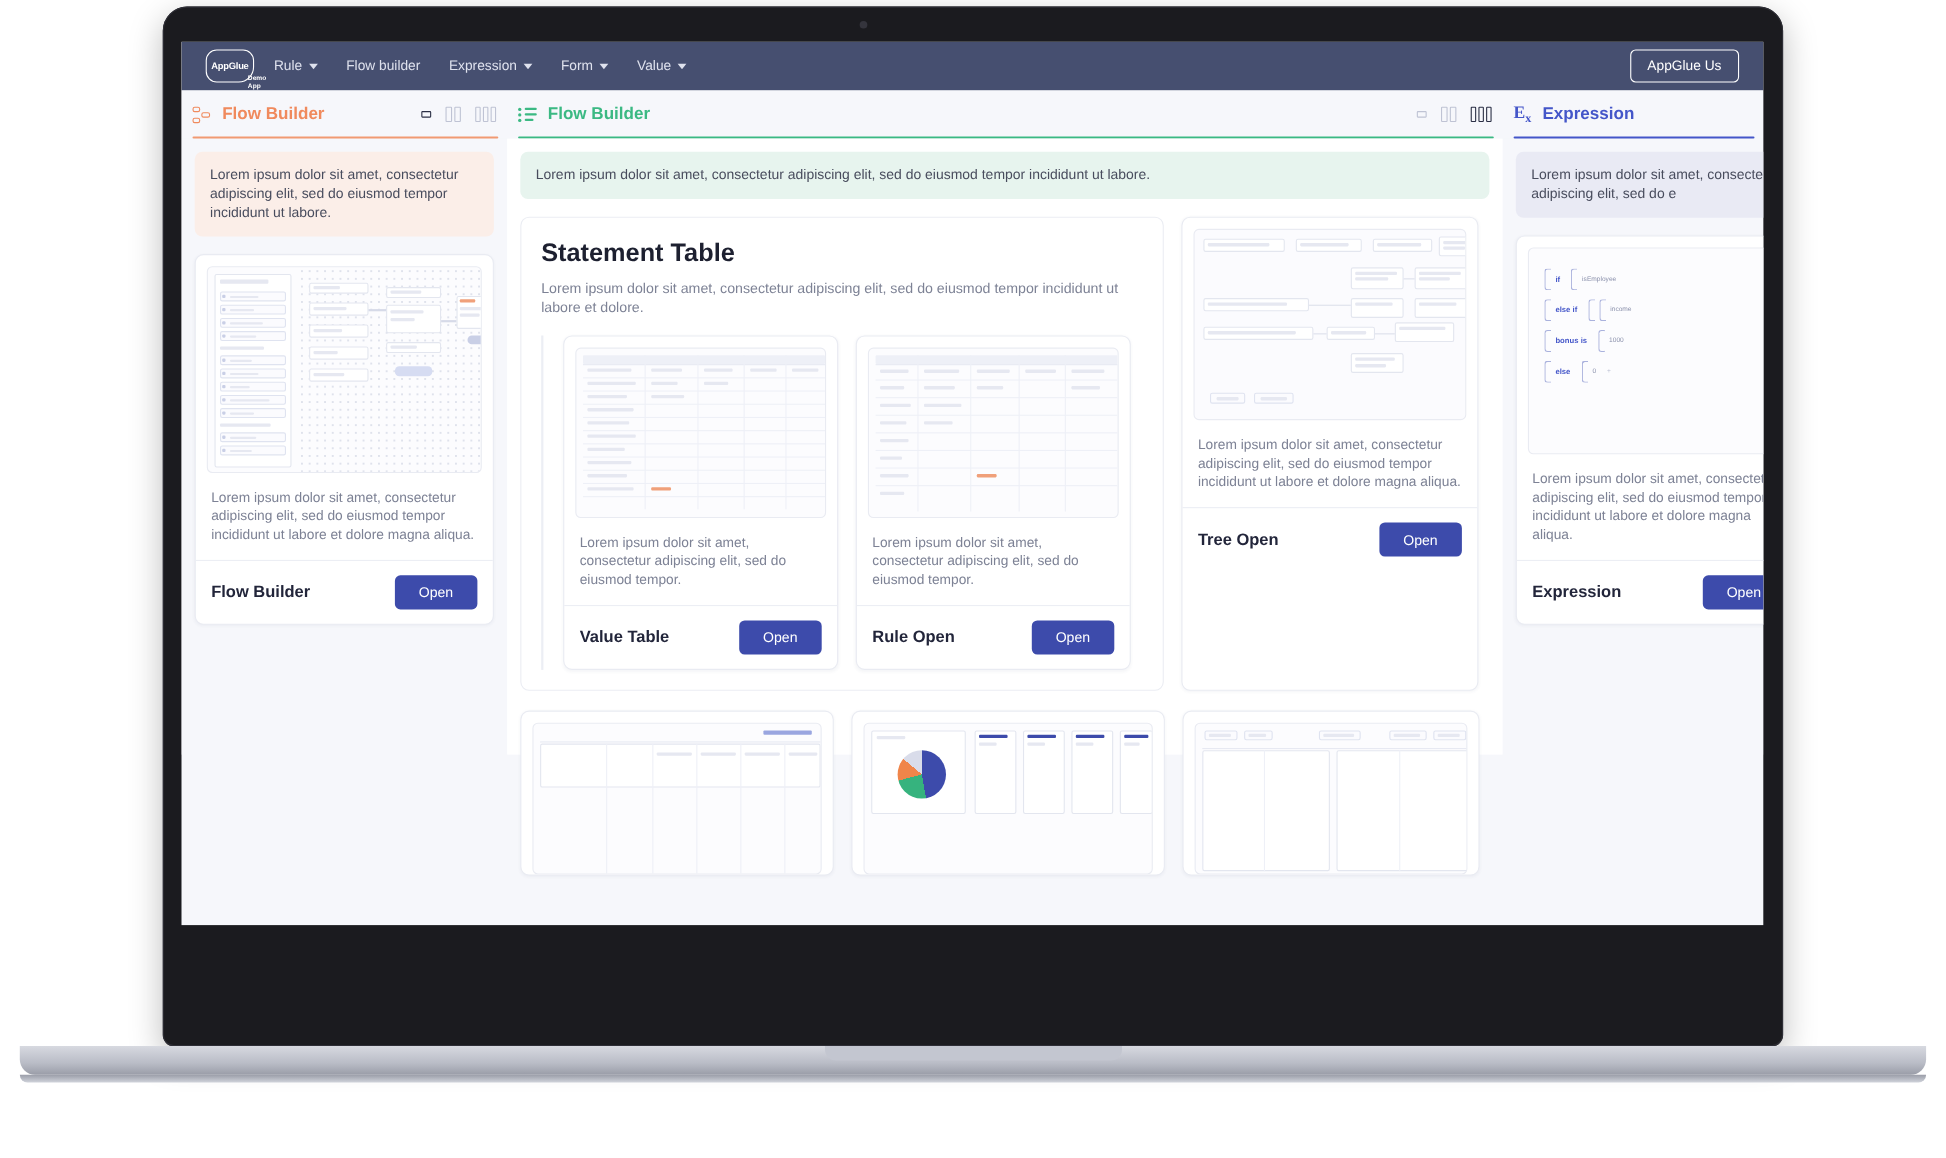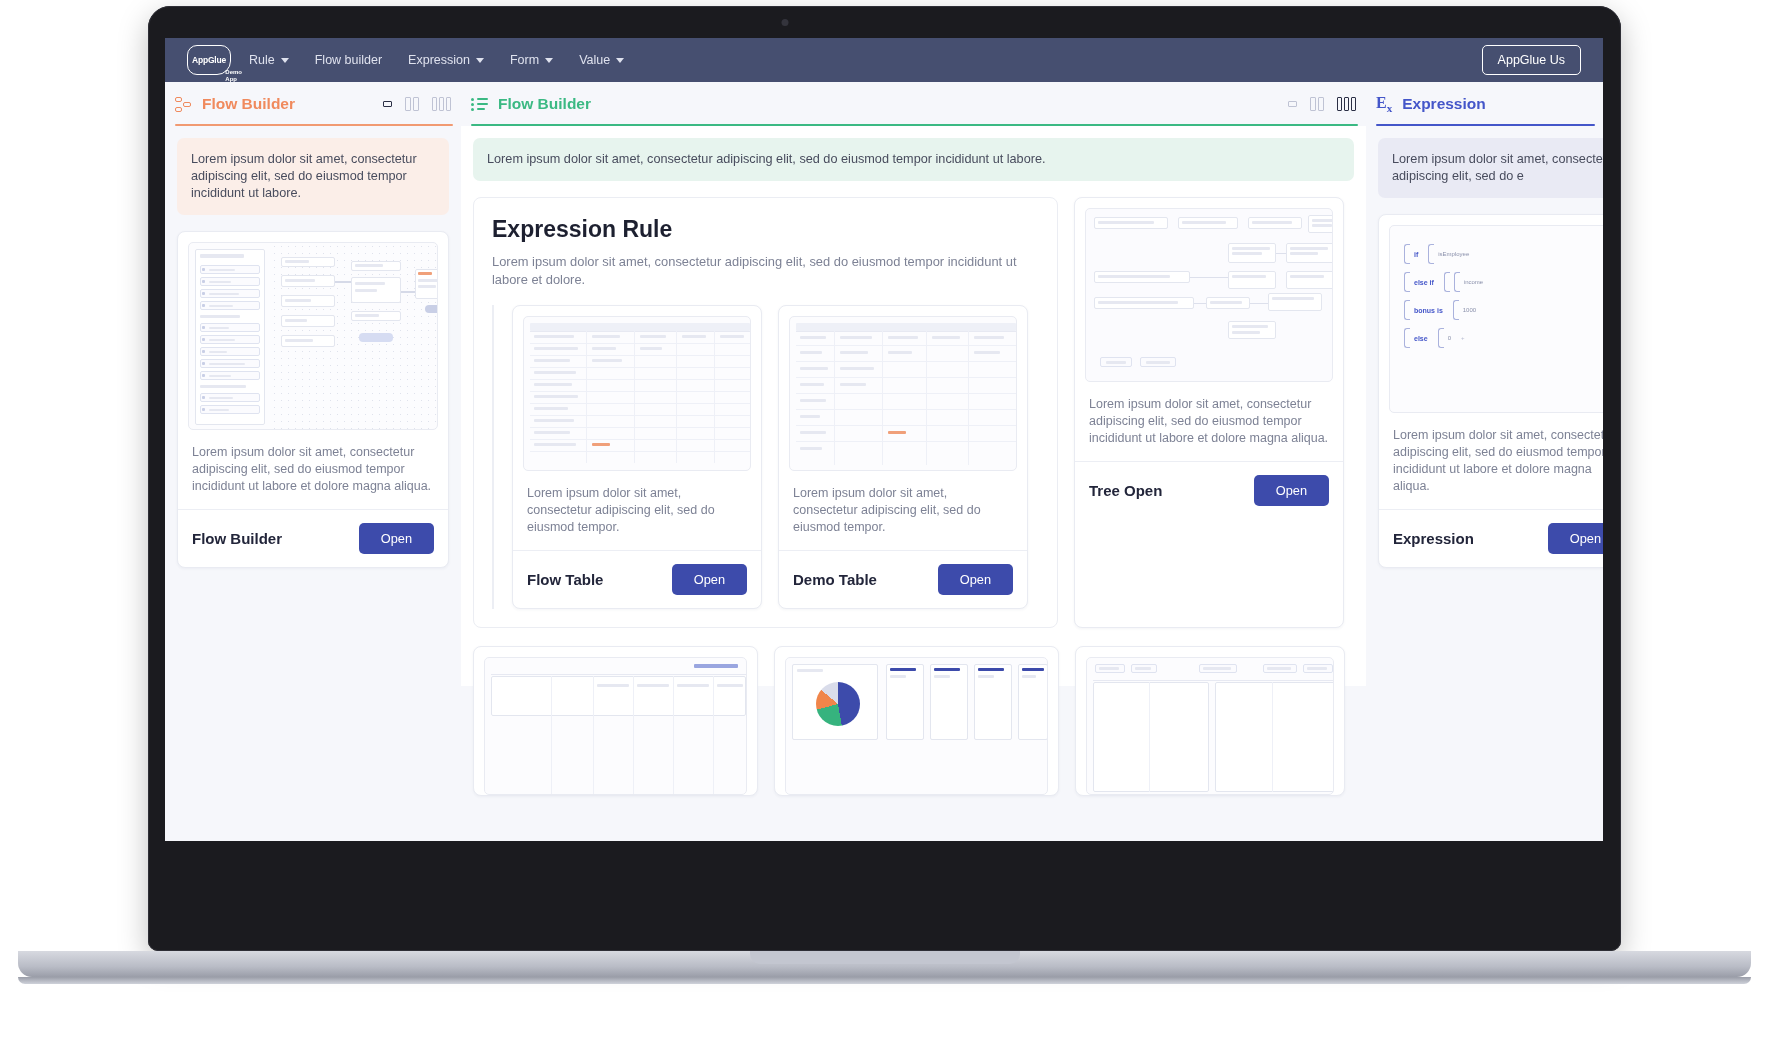--- a/index.html
+++ b/index.html
@@ -391,21 +391,21 @@
           </div>
         </div>
       </div>
 
       <div class="col col-rule">
         <div class="note note-rule">Lorem ipsum dolor sit amet, consectetur adipiscing elit, sed do eiusmod tempor incididunt ut labore.</div>
 
         <div style="display:flex; gap:16px; margin-top:16px;">
 
           <div class="panel" style="margin-top:0; width:585px; flex:none;">
-            <div class="statement-title">Expression Rule</div>
+            <div class="statement-title">Statement Table</div>
             <div class="statement-desc">Lorem ipsum dolor sit amet, consectetur adipiscing elit, sed do eiusmod tempor incididunt ut labore et dolore.</div>
 
             <div class="sub-cards">
 
               <div class="card sub-card">
                 <div class="card-thumb">
                   <div class="thumb" style="height:155px;">
                     <div class="mk" style="left:6px;top:6px;width:220px;height:8px;background:#eef0f7;"></div>
                     <div class="mk-line" style="left:6px;top:14px;width:220px;height:1px;background:#e7e9f2;"></div>
                     <div class="mk-line" style="left:6px;top:26px;width:220px;height:1px;background:#eef0f7;"></div>
@@ -437,21 +437,21 @@
                     <div class="mk" style="left:68px;top:42px;width:30px;height:3px;"></div>
                     <div class="mk" style="left:116px;top:18px;width:26px;height:3px;"></div>
                     <div class="mk" style="left:116px;top:30px;width:22px;height:3px;"></div>
                     <div class="mk" style="left:158px;top:18px;width:24px;height:3px;"></div>
                     <div class="mk" style="left:196px;top:18px;width:24px;height:3px;"></div>
                     <div class="mk-o" style="left:68px;top:126px;width:18px;height:3px;"></div>
                   </div>
                 </div>
                 <div class="card-desc">Lorem ipsum dolor sit amet, consectetur adipiscing elit, sed do eiusmod tempor.</div>
                 <div class="card-foot">
-                  <span class="card-name">Flow Table</span>
+                  <span class="card-name">Value Table</span>
                   <button class="open-btn">Open</button>
                 </div>
               </div>
 
               <div class="card sub-card">
                 <div class="card-thumb">
                   <div class="thumb" style="height:155px;">
                     <div class="mk" style="left:6px;top:6px;width:220px;height:8px;background:#eef0f7;"></div>
                     <div class="mk-line" style="left:6px;top:14px;width:220px;height:1px;background:#e7e9f2;"></div>
                     <div class="mk-line" style="left:6px;top:28px;width:220px;height:1px;background:#eef0f7;"></div>
@@ -480,21 +480,21 @@
                     <div class="mk" style="left:98px;top:19px;width:30px;height:3px;"></div>
                     <div class="mk" style="left:98px;top:34px;width:24px;height:3px;"></div>
                     <div class="mk" style="left:142px;top:19px;width:28px;height:3px;"></div>
                     <div class="mk" style="left:184px;top:19px;width:30px;height:3px;"></div>
                     <div class="mk" style="left:184px;top:34px;width:26px;height:3px;"></div>
                     <div class="mk-o" style="left:98px;top:114px;width:18px;height:3px;"></div>
                   </div>
                 </div>
                 <div class="card-desc">Lorem ipsum dolor sit amet, consectetur adipiscing elit, sed do eiusmod tempor.</div>
                 <div class="card-foot">
-                  <span class="card-name">Demo Table</span>
+                  <span class="card-name">Rule Open</span>
                   <button class="open-btn">Open</button>
                 </div>
               </div>
 
             </div>
           </div>
 
           <div class="card" style="width:270px;flex:none;">
             <div class="card-thumb">
               <div class="thumb" style="height:174px;background:#fbfbfe;">

